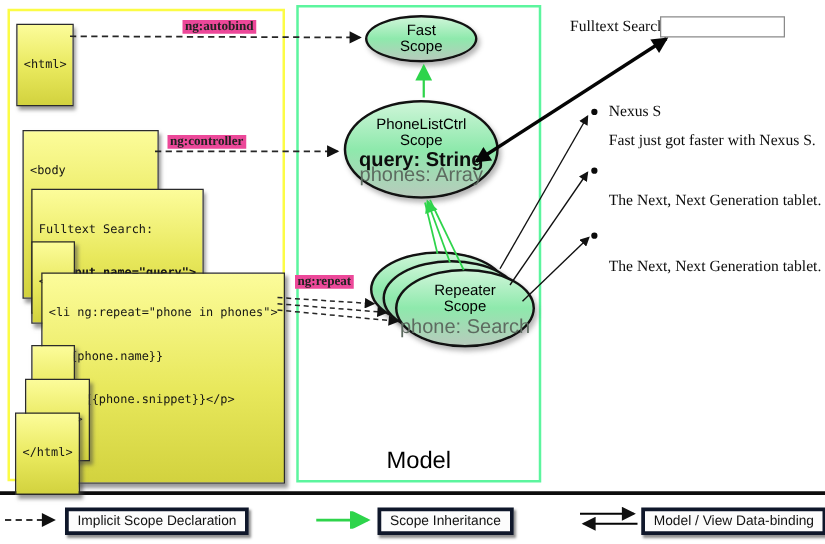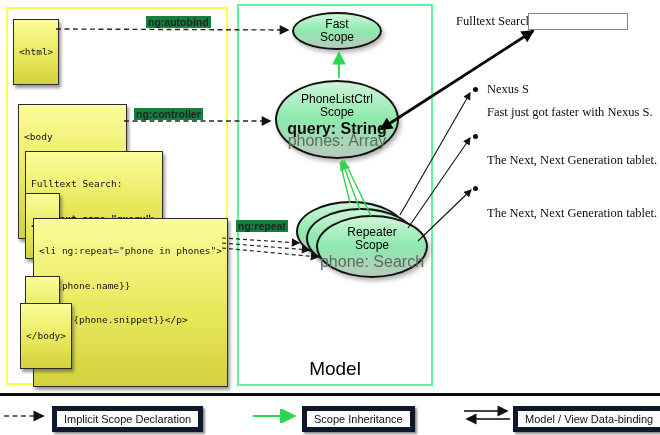--- a/index.html
+++ b/index.html
@@ -34,22 +34,22 @@
   .b-body  { left:18px;  top:104px; }
   .b-full  { left:25px;  top:151px; }
   .b-ul1   { left:25px;  top:193px; }
   .b-li    { left:33px;  top:218px; }
   .b-ul2   { left:25px;  top:276px; }
   .b-bodyc { left:20px;  top:303px; }
   .b-htmlc { left:12px;  top:330px; }
   
   .anno {
     position:absolute; z-index:3;
-    font-family:Liberation Sans, sans-serif; font-weight:600;
-    font-size:10.5px; color:#222; background:#15803d; padding:0 2px;
+    font-family:Liberation Serif, serif; font-weight:600;
+    font-size:10.5px; color:#222; background:#ec4899; padding:0 2px;
   }
   .a-autobind   { left:146px; top:16px;  }
   .a-controller { left:134px; top:108px; }
   .a-repeat     { left:236px; top:220px; }
   
   .ellipse {
     position:absolute; border-radius:50%;
     border:2px solid #121212;
     background:linear-gradient(180deg,#cef5d8 0%,#8ee9ac 50%,#b7cbbc 100%);
     box-shadow:2px 3px 4px rgba(70,70,70,.4);
@@ -83,21 +83,21 @@
   .it-1t { left:487px; top:82px;  }
   .it-1d { left:487px; top:105px; }
   .it-2t { left:487px; top:129px; }
   .it-2d { left:487px; top:153px; }
   .it-3t { left:487px; top:182px; }
   .it-3d { left:487px; top:206px; }
   
   .separator { position:absolute; left:0; top:393px; width:660px; height:3px; background:#0d0d0d; }
   .legend-box {
     position:absolute; top:406px;
-    border:5px solid #0f172a; background:#fcfcfc;
+    border:3px solid #0f172a; background:#fcfcfc;
     box-shadow:1.5px 2px 2px rgba(0,0,0,.45);
     font-size:11px; color:#111; padding:2px 7px; white-space:nowrap; z-index:2;
   }
   .lb-1 { left:52px;  }
   .lb-2 { left:302px; }
   .lb-3 { left:513px; }
   .legend-icon { position:absolute; z-index:2; }
   .li-1 { left:3px;   top:409px; }
   .li-2 { left:252px; top:409px; }
   .li-3 { left:462px; top:405px; }
@@ -133,20 +133,23 @@
     <span class="code-line">&lt;li ng:repeat="phone in phones"&gt;</span>
     <span class="code-line">  {{phone.name}}</span>
     <span class="code-line">  &lt;p&gt;{{phone.snippet}}&lt;/p&gt;</span>
     <span class="code-line">&lt;/li&gt;</span>
   </div>
   <div class="code-box b-ul2">
     <span class="code-line">&lt;ul&gt;</span>
   </div>
   <div class="code-box b-bodyc">
     <span class="code-line">&lt;/body&gt;</span>
+  </div>
+  <div class="code-box b-htmlc">
+    <span class="code-line">&lt;/html&gt;</span>
   </div>
 
   <div class="anno a-autobind">ng:autobind</div>
   <div class="anno a-controller">ng:controller</div>
   <div class="anno a-repeat">ng:repeat</div>
 
   <div class="ellipse e-root">
     <div class="scope-name">Fast</div>
     <div class="scope-name">Scope</div>
   </div>

